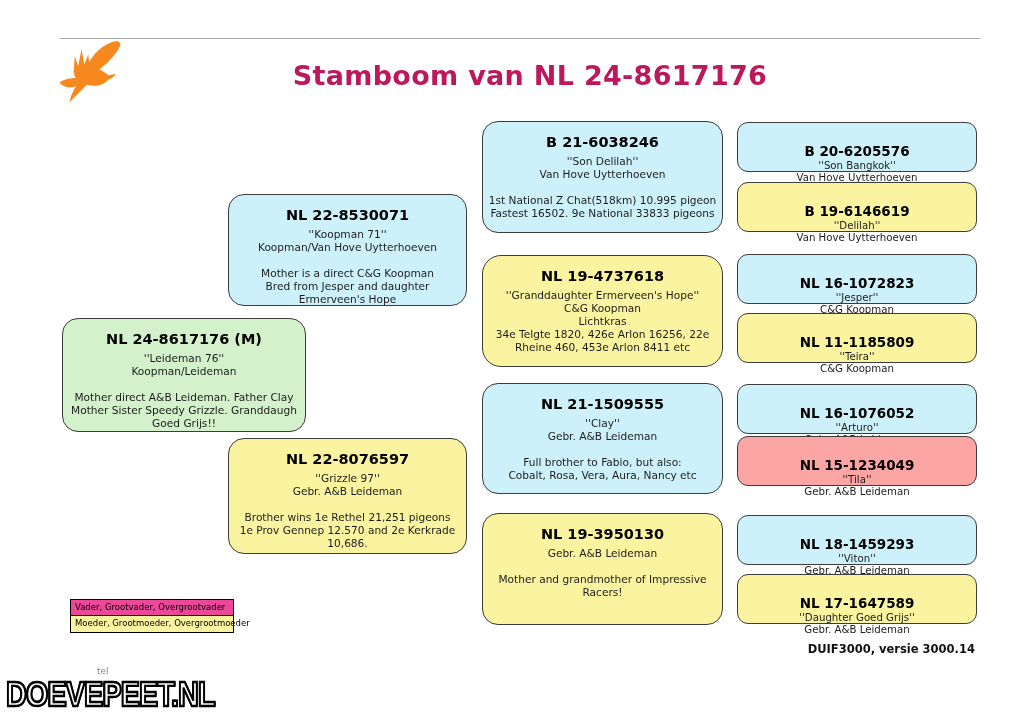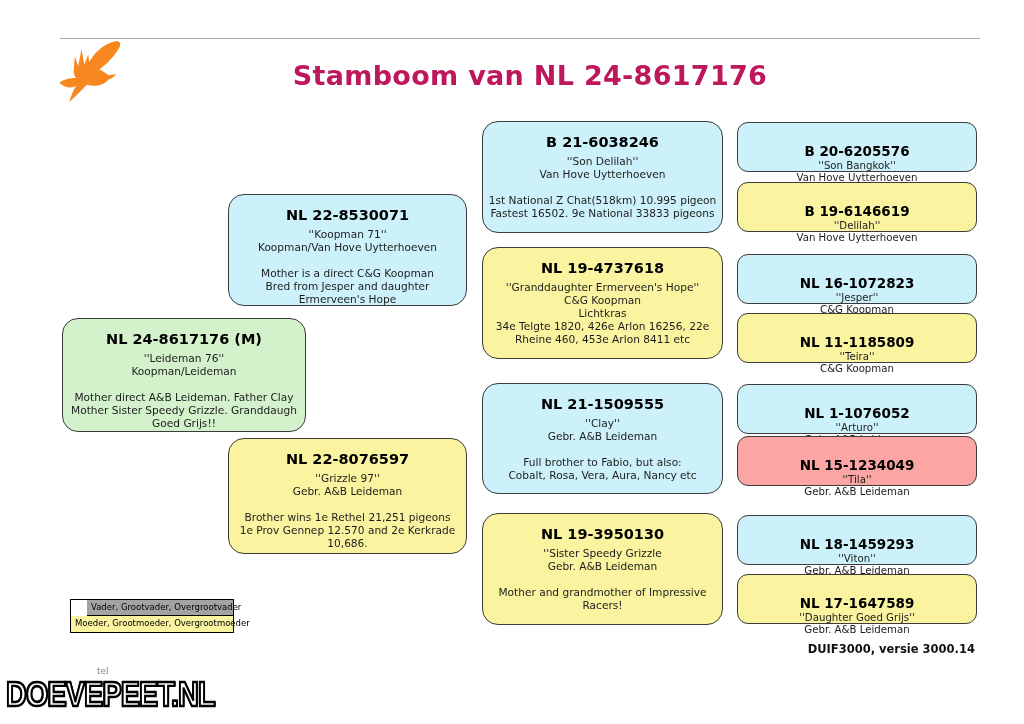--- a/index.html
+++ b/index.html
@@ -86,21 +86,21 @@
 <div class="pbox blue" style="left: 482px; top: 121px; width: 241px; height: 112px; background: rgb(205, 241, 250);">
   <div class="ring">B 21-6038246</div>
   <div class="lines">
       <div class="line">''Son Delilah''</div>
       <div class="line">Van Hove Uytterhoeven</div>
       <div class="line">&nbsp;</div>
       <div class="line">1st National Z Chat(518km) 10.995 pigeon</div>
       <div class="line">Fastest 16502. 9e National 33833 pigeons</div>
     </div>
 </div>
-<div class="pbox yellow" style="left: 482px; top: 247px; width: 241px; height: 112px; background: rgb(250, 244, 160);">
+<div class="pbox yellow" style="left: 482px; top: 255px; width: 241px; height: 112px; background: rgb(250, 244, 160); border-radius: 19px;">
   <div class="ring">NL 19-4737618</div>
   <div class="lines">
       <div class="line">''Granddaughter Ermerveen's Hope''</div>
       <div class="line">C&amp;G Koopman</div>
       <div class="line">Lichtkras</div>
       <div class="line">34e Telgte 1820, 426e Arlon 16256, 22e</div>
       <div class="line">Rheine 460, 453e Arlon 8411 etc</div>
     </div>
 </div>
 <div class="pbox blue" style="left: 482px; top: 383px; width: 241px; height: 111px; background: rgb(205, 241, 250);">
@@ -109,21 +109,20 @@
       <div class="line">''Clay''</div>
       <div class="line">Gebr. A&amp;B Leideman</div>
       <div class="line">&nbsp;</div>
       <div class="line">Full brother to Fabio, but also:</div>
       <div class="line">Cobalt, Rosa, Vera, Aura, Nancy etc</div>
     </div>
 </div>
 <div class="pbox yellow" style="left: 482px; top: 513px; width: 241px; height: 112px; background: rgb(250, 244, 160);">
   <div class="ring">NL 19-3950130</div>
   <div class="lines">
-      <div class="line">''Sister Speedy Grizzle</div>
       <div class="line">Gebr. A&amp;B Leideman</div>
       <div class="line">&nbsp;</div>
       <div class="line">Mother and grandmother of Impressive</div>
       <div class="line">Racers!</div>
     </div>
 </div>
 
 <div class="pbox small blue" style="left: 737px; top: 122px; width: 240px; height: 50px; background: rgb(205, 241, 250);">
   <div class="ring">B 20-6205576</div>
   <div class="lines">
@@ -146,21 +145,21 @@
     </div>
 </div>
 <div class="pbox small yellow" style="left: 737px; top: 313px; width: 240px; height: 50px; background: rgb(250, 244, 160);">
   <div class="ring">NL 11-1185809</div>
   <div class="lines">
       <div class="line">''Teira''</div>
       <div class="line">C&amp;G Koopman</div>
     </div>
 </div>
 <div class="pbox small blue" style="left: 737px; top: 384px; width: 240px; height: 50px; background: rgb(205, 241, 250);">
-  <div class="ring">NL 1-1076052</div>
+  <div class="ring">NL 16-1076052</div>
   <div class="lines">
       <div class="line">''Arturo''</div>
       <div class="line">Gebr. A&amp;B Leideman</div>
     </div>
 </div>
 <div class="pbox small yellow" style="left: 737px; top: 436px; width: 240px; height: 50px; background: #fca5a5;">
   <div class="ring">NL 15-1234049</div>
   <div class="lines">
       <div class="line">''Tila''</div>
       <div class="line">Gebr. A&amp;B Leideman</div>
@@ -175,19 +174,19 @@
 </div>
 <div class="pbox small yellow" style="left: 737px; top: 574px; width: 240px; height: 50px; background: rgb(250, 244, 160);">
   <div class="ring">NL 17-1647589</div>
   <div class="lines">
       <div class="line">''Daughter Goed Grijs''</div>
       <div class="line">Gebr. A&amp;B Leideman</div>
     </div>
 </div>
 
 <div class="legend">
-  <div class="legend-row blue" style="background: #a3a3a3; margin-left: 16px;">Vader, Grootvader, Overgrootvader</div>
+  <div class="legend-row blue" style="background: #ec4899;">Vader, Grootvader, Overgrootvader</div>
   <div class="legend-row yellow" style="background: rgb(250, 244, 160);">Moeder, Grootmoeder, Overgrootmoeder</div>
 </div>
 
 <div class="footer">DUIF3000, versie 3000.14</div>
 <div class="telnote">tel</div>
 <div class="watermark">DOEVEPEET.NL</div>
 
 </body></html>

